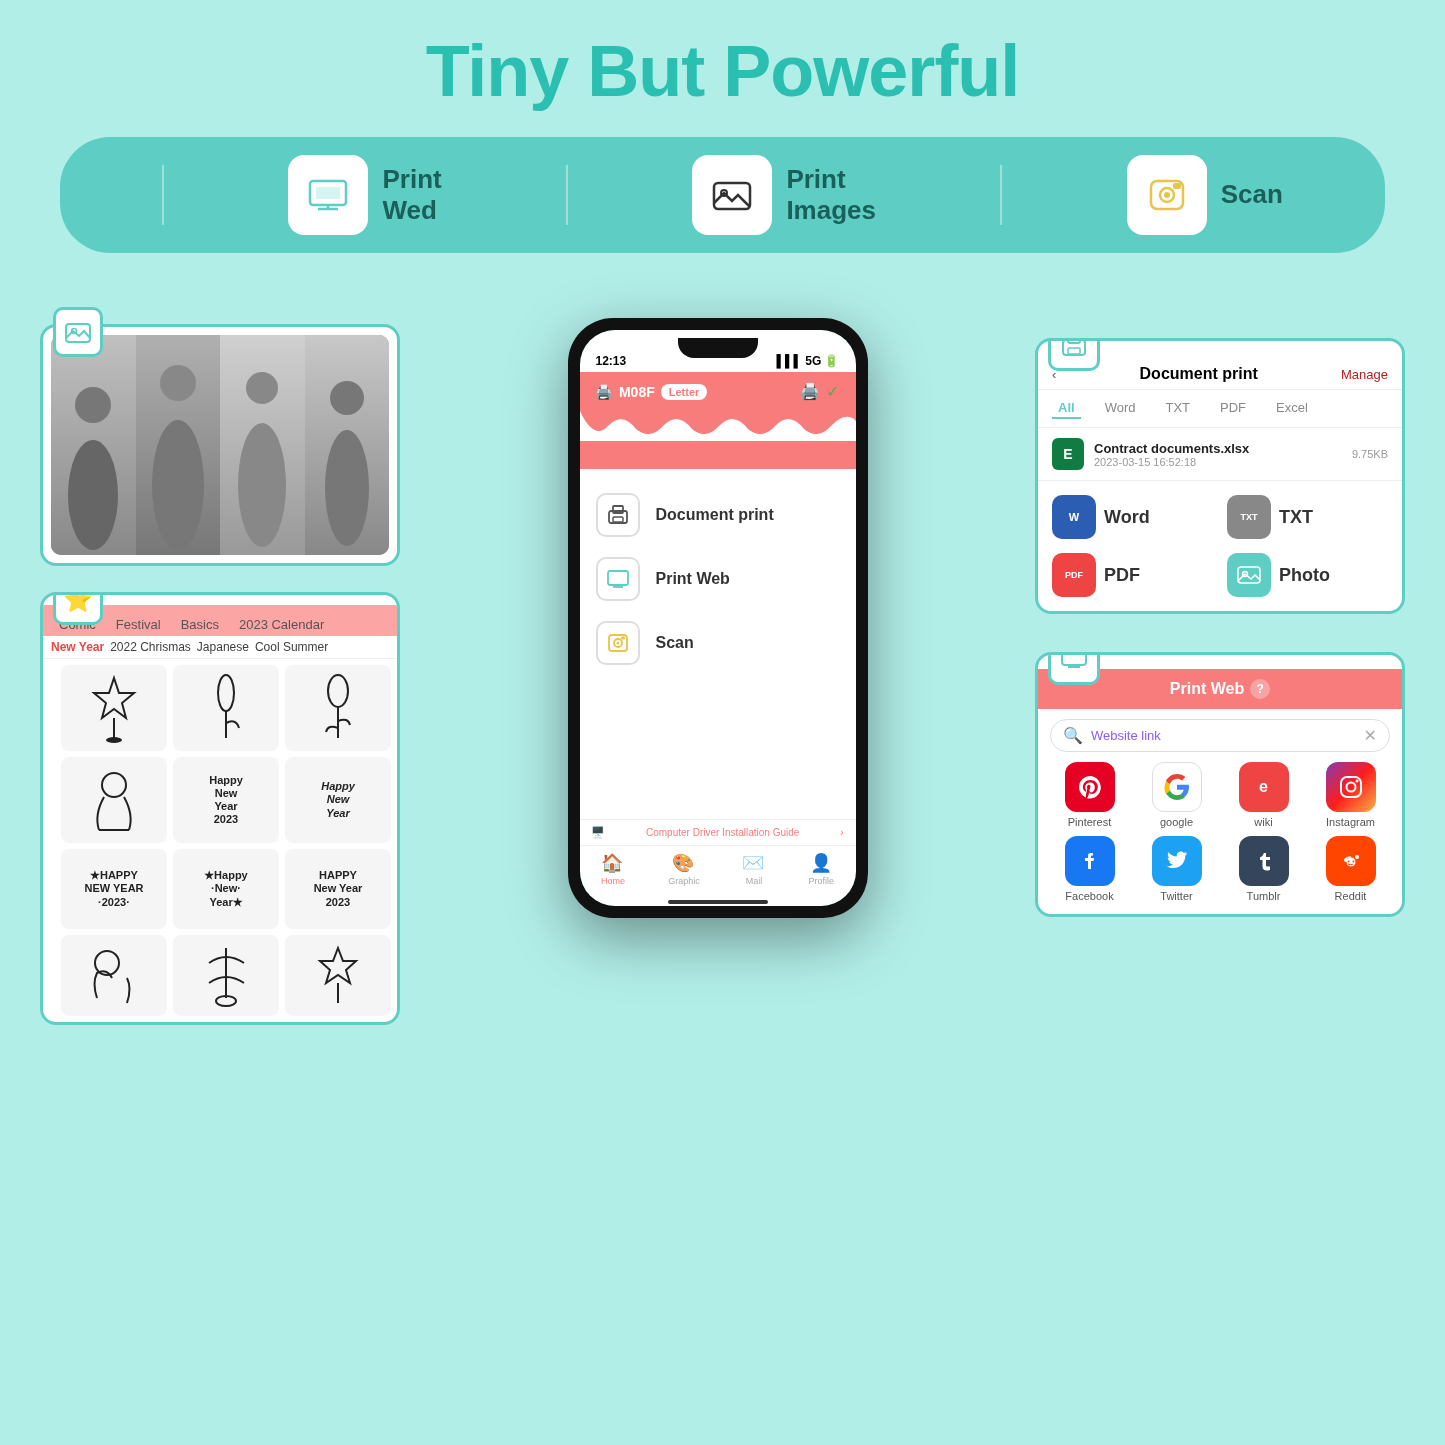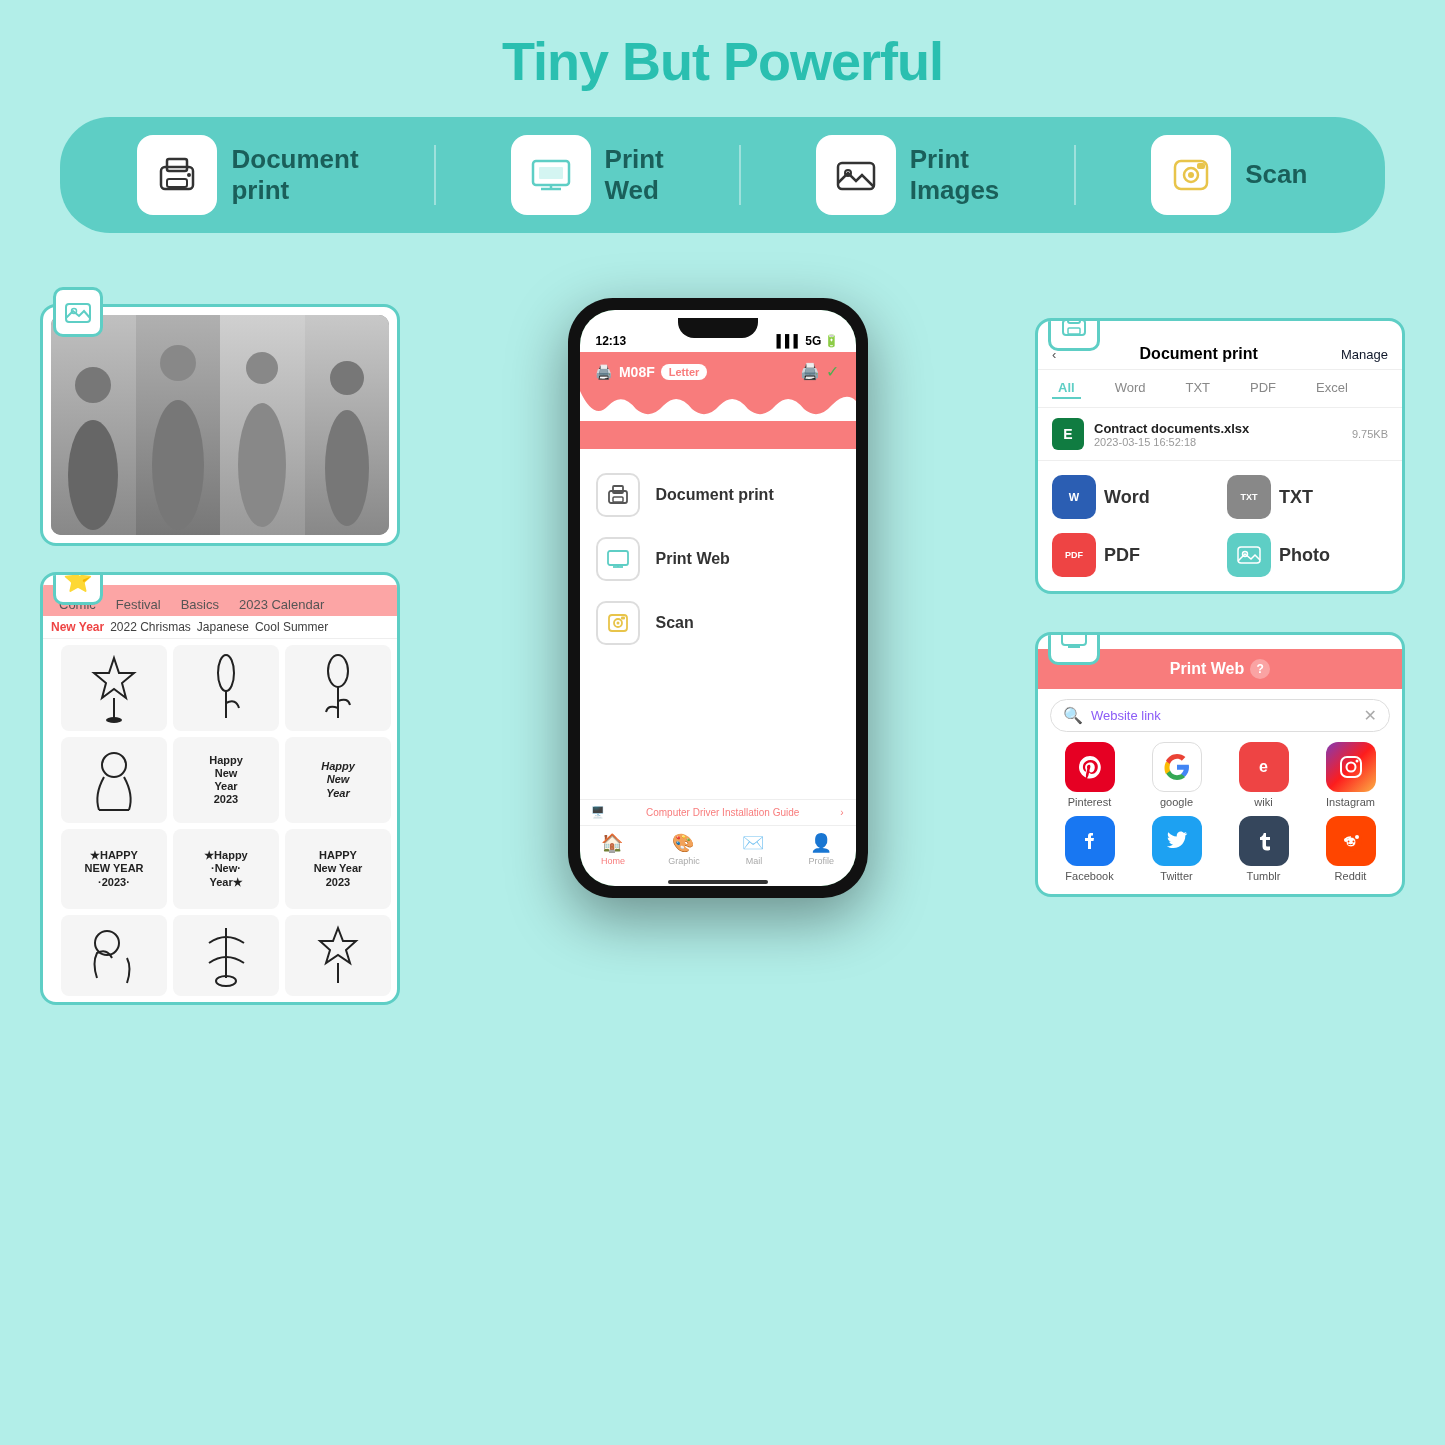--- a/index.html
+++ b/index.html
@@ -7,21 +7,21 @@
       background: #b2eee8;
       font-family: 'Arial', sans-serif;
       width: 1445px;
       min-height: 1445px;
       position: relative;
       overflow: hidden;
     }
 
     .main-title {
       text-align: center;
-      font-size: 54px;
+      font-size: 72px;
       font-weight: 900;
       color: #2abfb0;
       padding-top: 30px;
       letter-spacing: -1px;
     }
 
     
     .feature-bar {
       background: #5ecec5;
       border-radius: 50px;
@@ -360,25 +360,25 @@
       margin-top: 10px;
     }
     .doc-title-text {
       font-size: 16px;
       font-weight: bold;
       text-align: center;
       flex: 1;
     }
     .doc-manage {
       font-size: 13px;
-      color: #0f172a;
+      color: #b91c1c;
     }
     .doc-tabs-row {
       display: flex;
-      gap: 28px;
+      gap: 18px;
       padding: 8px 14px;
       border-bottom: 1px solid #eee;
     }
     .doc-tab {
       font-size: 13px;
       color: #888;
       padding: 2px 6px;
     }
     .doc-tab.active {
       color: #5ecec5;
@@ -557,31 +557,20 @@
       justify-content: center;
       overflow: hidden;
     }
   </style>
 </head>
 <body>
 
 <h1 class="main-title">Tiny But Powerful</h1>
 
 <div class="feature-bar">
-  <div class="feature-item">
-    <div class="feature-icon-box">
-      <svg width="44" height="44" viewBox="0 0 44 44" fill="none">
-        <rect x="6" y="14" width="32" height="22" rx="4" stroke="#333" stroke-width="2.5" fill="none"></rect>
-        <rect x="12" y="6" width="20" height="12" rx="2" stroke="#333" stroke-width="2.5" fill="none"></rect>
-        <rect x="12" y="26" width="20" height="8" rx="2" stroke="#333" stroke-width="2" fill="none"></rect>
-        <circle cx="34" cy="22" r="2" fill="#333"></circle>
-      </svg>
-    </div>
-    <span class="feature-label">Document<br>print</span>
-  </div>
   <div class="feature-divider"></div>
   <div class="feature-item">
     <div class="feature-icon-box">
       <svg width="44" height="44" viewBox="0 0 44 44" fill="none">
         <rect x="4" y="8" width="36" height="24" rx="3" stroke="#5ecec5" stroke-width="2.5" fill="none"></rect>
         <line x1="12" y1="36" x2="32" y2="36" stroke="#5ecec5" stroke-width="2.5"></line>
         <line x1="22" y1="32" x2="22" y2="36" stroke="#5ecec5" stroke-width="2.5"></line>
         <rect x="10" y="14" width="24" height="12" rx="1" fill="#d4f5f2"></rect>
       </svg>
     </div>

